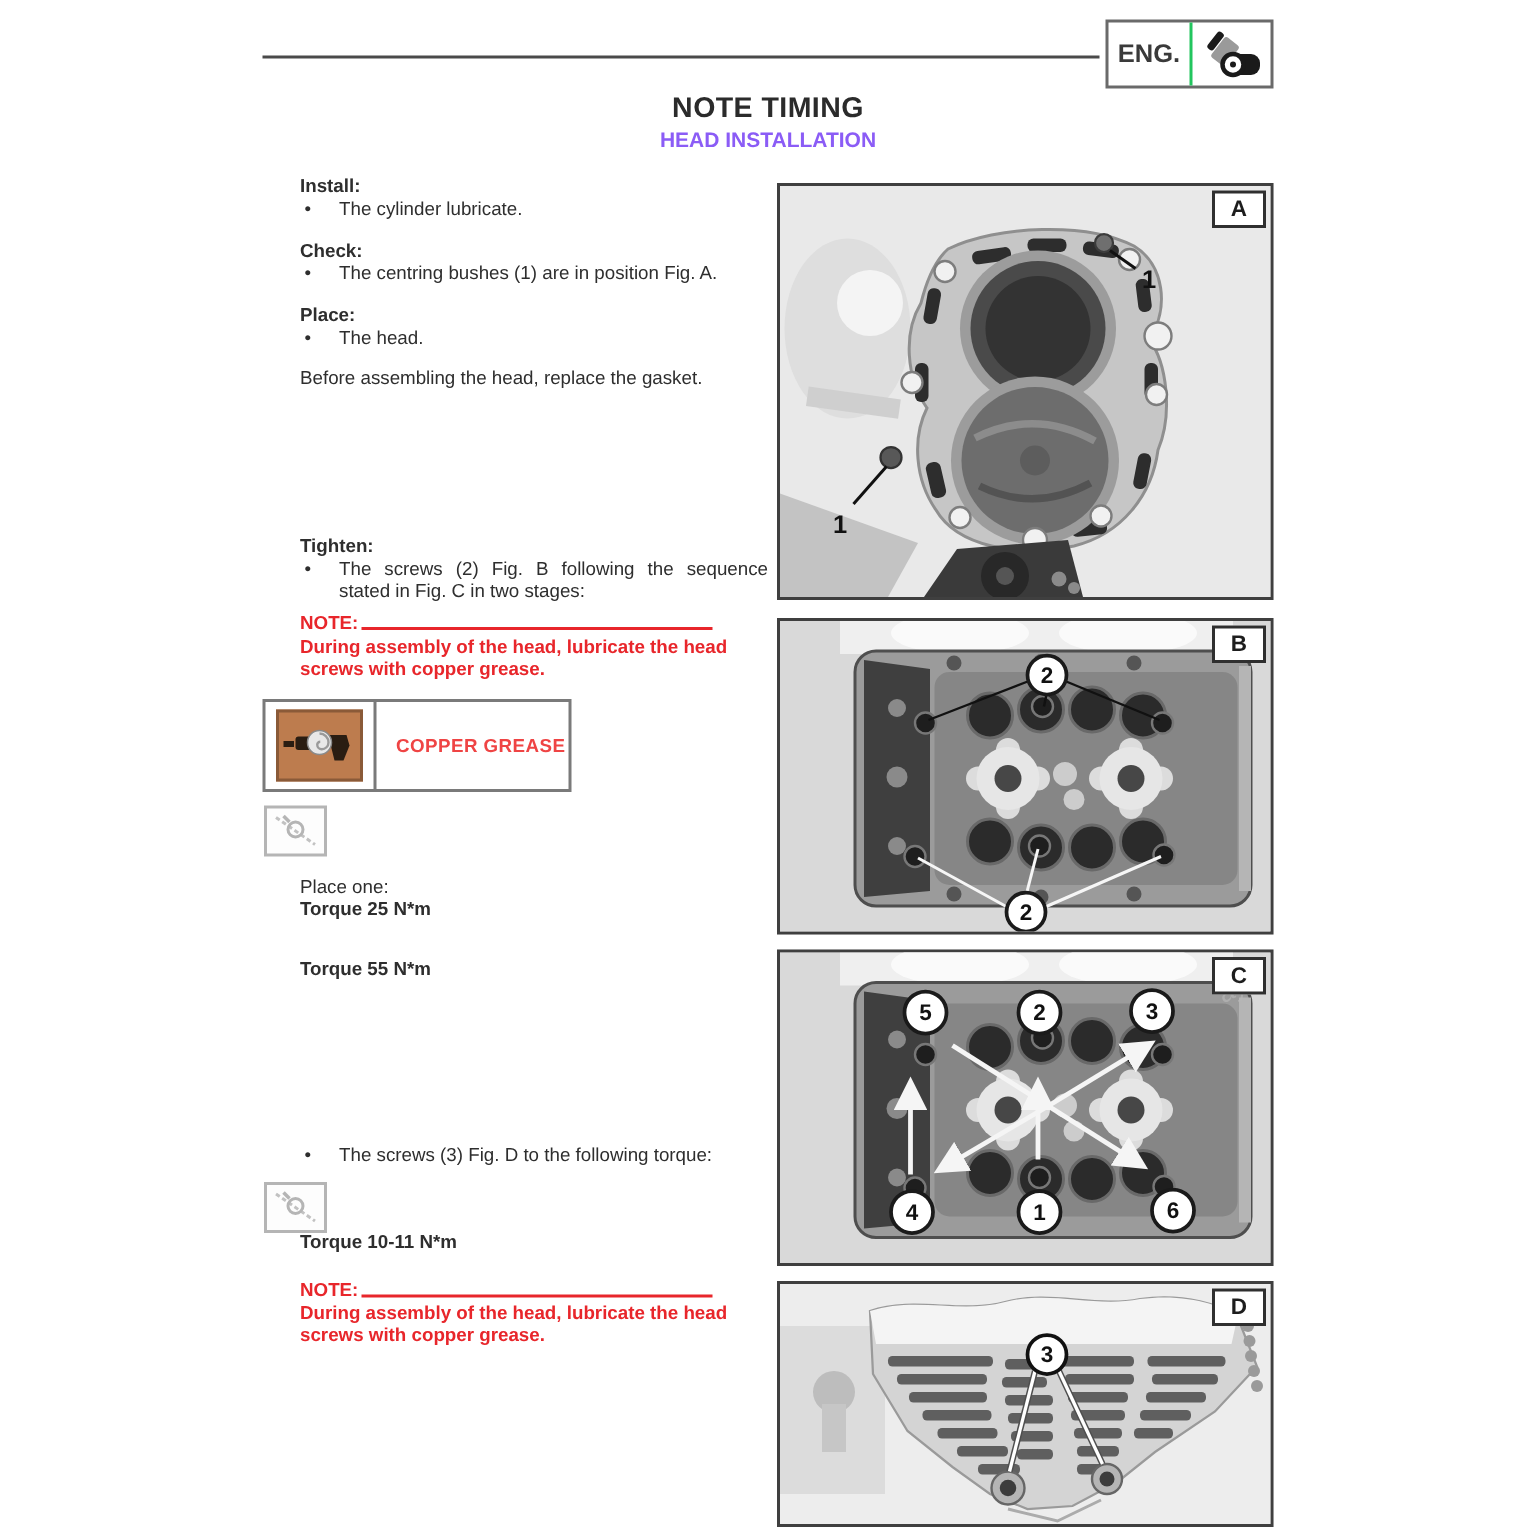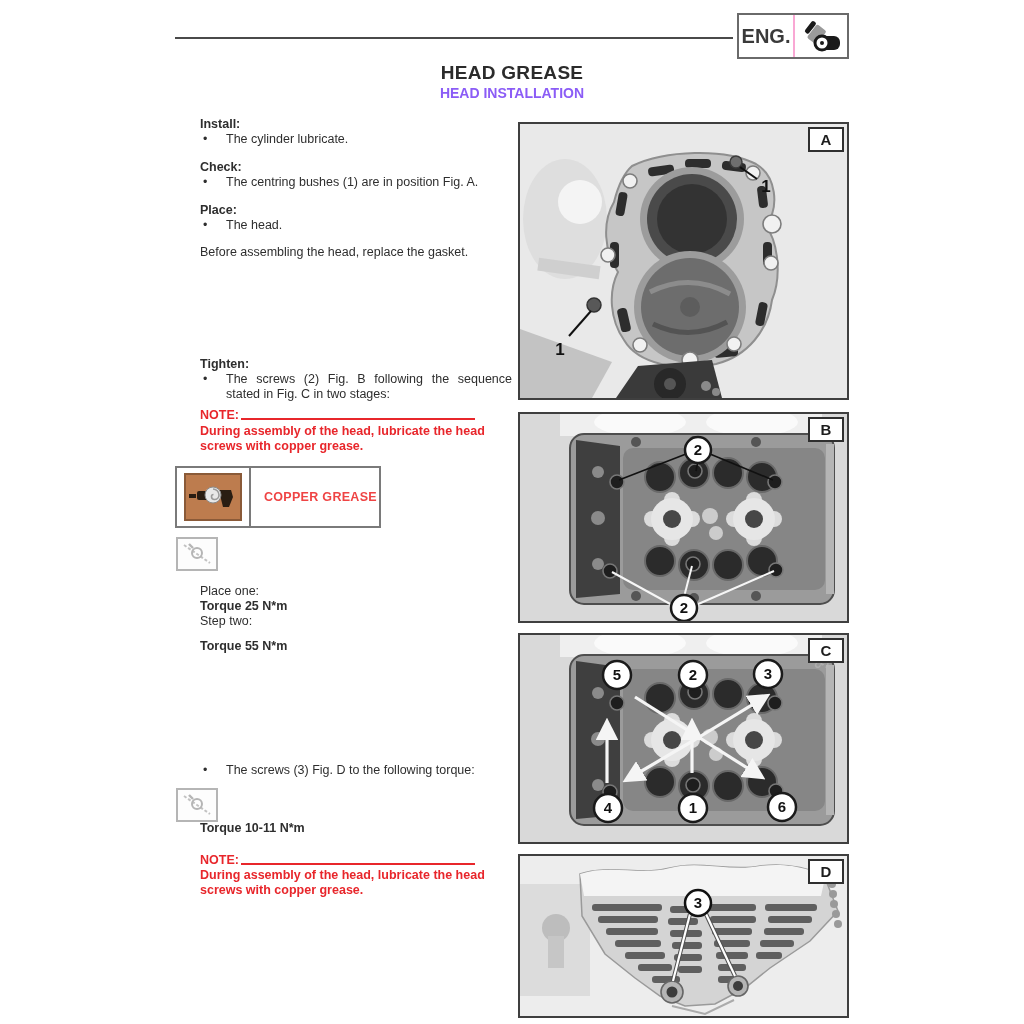--- a/index.html
+++ b/index.html
@@ -5,21 +5,21 @@
   * { margin:0; padding:0; box-sizing:border-box; }
   html,body { background:#fff; }
   .page {
     position:relative; width:1024px; height:1024px; background:#fff;
     font-family:"Liberation Sans", sans-serif; color:#2e2e2e; overflow:hidden;
   }
   .abs { position:absolute; }
   
   .rule { left:175px; top:37px; width:558px; border-top:2px solid #4a4a4a; }
   .eng-box { left:737px; top:13px; width:112px; height:46px; border:2px solid #6a6a6a; display:flex; background:#fff; }
-  .eng-cell-label { width:56px; border-right:2px solid #f9a8d4; display:flex; align-items:center; justify-content:center; font-weight:bold; font-size:20px; color:#3a3a3a; }
+  .eng-cell-label { width:56px; border-right:2px solid #22c55e; display:flex; align-items:center; justify-content:center; font-weight:bold; font-size:17px; color:#3a3a3a; }
   .eng-cell-icon { flex:1; display:flex; align-items:center; justify-content:center; }
   .title { left:0; top:62px; width:1024px; text-align:center; font-size:19px; font-weight:bold; color:#2b2b2b; letter-spacing:.3px; }
   .subtitle { left:0; top:85px; width:1024px; text-align:center; font-size:14px; font-weight:bold; color:#8b5cf6; }
   
   .tc { left:175px; width:337px; font-size:12.5px; line-height:15px;padding-left:25px; }
   .h { font-weight:bold; }
   .bullet { display:flex; }
   .bullet .m { width:26px; padding-left:3px; }
   .bullet .t { flex:1; }
   .just { text-align:justify; }
@@ -49,21 +49,21 @@
     <div class="eng-cell-icon">
       <svg width="46" height="36" viewBox="0 0 46 36">
         <rect x="10" y="2" width="5" height="14" rx="2" fill="#1a1a1a" transform="rotate(38 12 9)"></rect>
         <rect x="13" y="8" width="12" height="17" rx="2" fill="#9a9a9a" transform="rotate(38 19 16)"></rect>
         <rect x="22" y="18" width="20" height="14" rx="6" fill="#1a1a1a"></rect>
         <circle cx="24" cy="25" r="7" fill="#fff" stroke="#1a1a1a" stroke-width="3"></circle>
         <circle cx="24" cy="25" r="2" fill="#1a1a1a"></circle>
       </svg>
     </div>
   </div>
-  <div class="abs title">HEAD GREASE</div>
+  <div class="abs title">NOTE TIMING</div>
   <div class="abs subtitle">HEAD INSTALLATION</div>
 
   <div class="abs tc h" style="top:117px">Install:</div>
   <div class="abs tc bullet" style="top:132px">
     <span class="m">•</span>
     <span class="t">The cylinder lubricate.</span>
   </div>
 
   <div class="abs tc h" style="top:160px">Check:</div>
   <div class="abs tc bullet" style="top:175px">
@@ -109,21 +109,20 @@
   <div class="abs wrench-box" style="left:176px; top:537px">
     <svg width="34" height="26" viewBox="0 0 34 26">
       <line x1="4" y1="4" x2="30" y2="22" stroke="#c2c2c2" stroke-width="2" stroke-dasharray="3 2"></line>
       <circle cx="17" cy="12" r="5" fill="none" stroke="#b5b5b5" stroke-width="2"></circle>
       <path d="M13,7 L9,3" stroke="#b5b5b5" stroke-width="2.4"></path>
     </svg>
   </div>
 
   <div class="abs tc" style="top:584px">Place one:</div>
   <div class="abs tc h" style="top:599px">Torque 25 N*m</div>
-  <div class="abs tc" style="top:614px">Step two:</div>
   <div class="abs tc h" style="top:639px">Torque 55 N*m</div>
 
   <div class="abs tc bullet" style="top:763px">
     <span class="m">•</span>
     <span class="t">The screws (3) Fig. D to the following torque:</span>
   </div>
 
   <div class="abs wrench-box" style="left:176px; top:788px">
     <svg width="34" height="26" viewBox="0 0 34 26">
       <line x1="4" y1="4" x2="30" y2="22" stroke="#c2c2c2" stroke-width="2" stroke-dasharray="3 2"></line>

